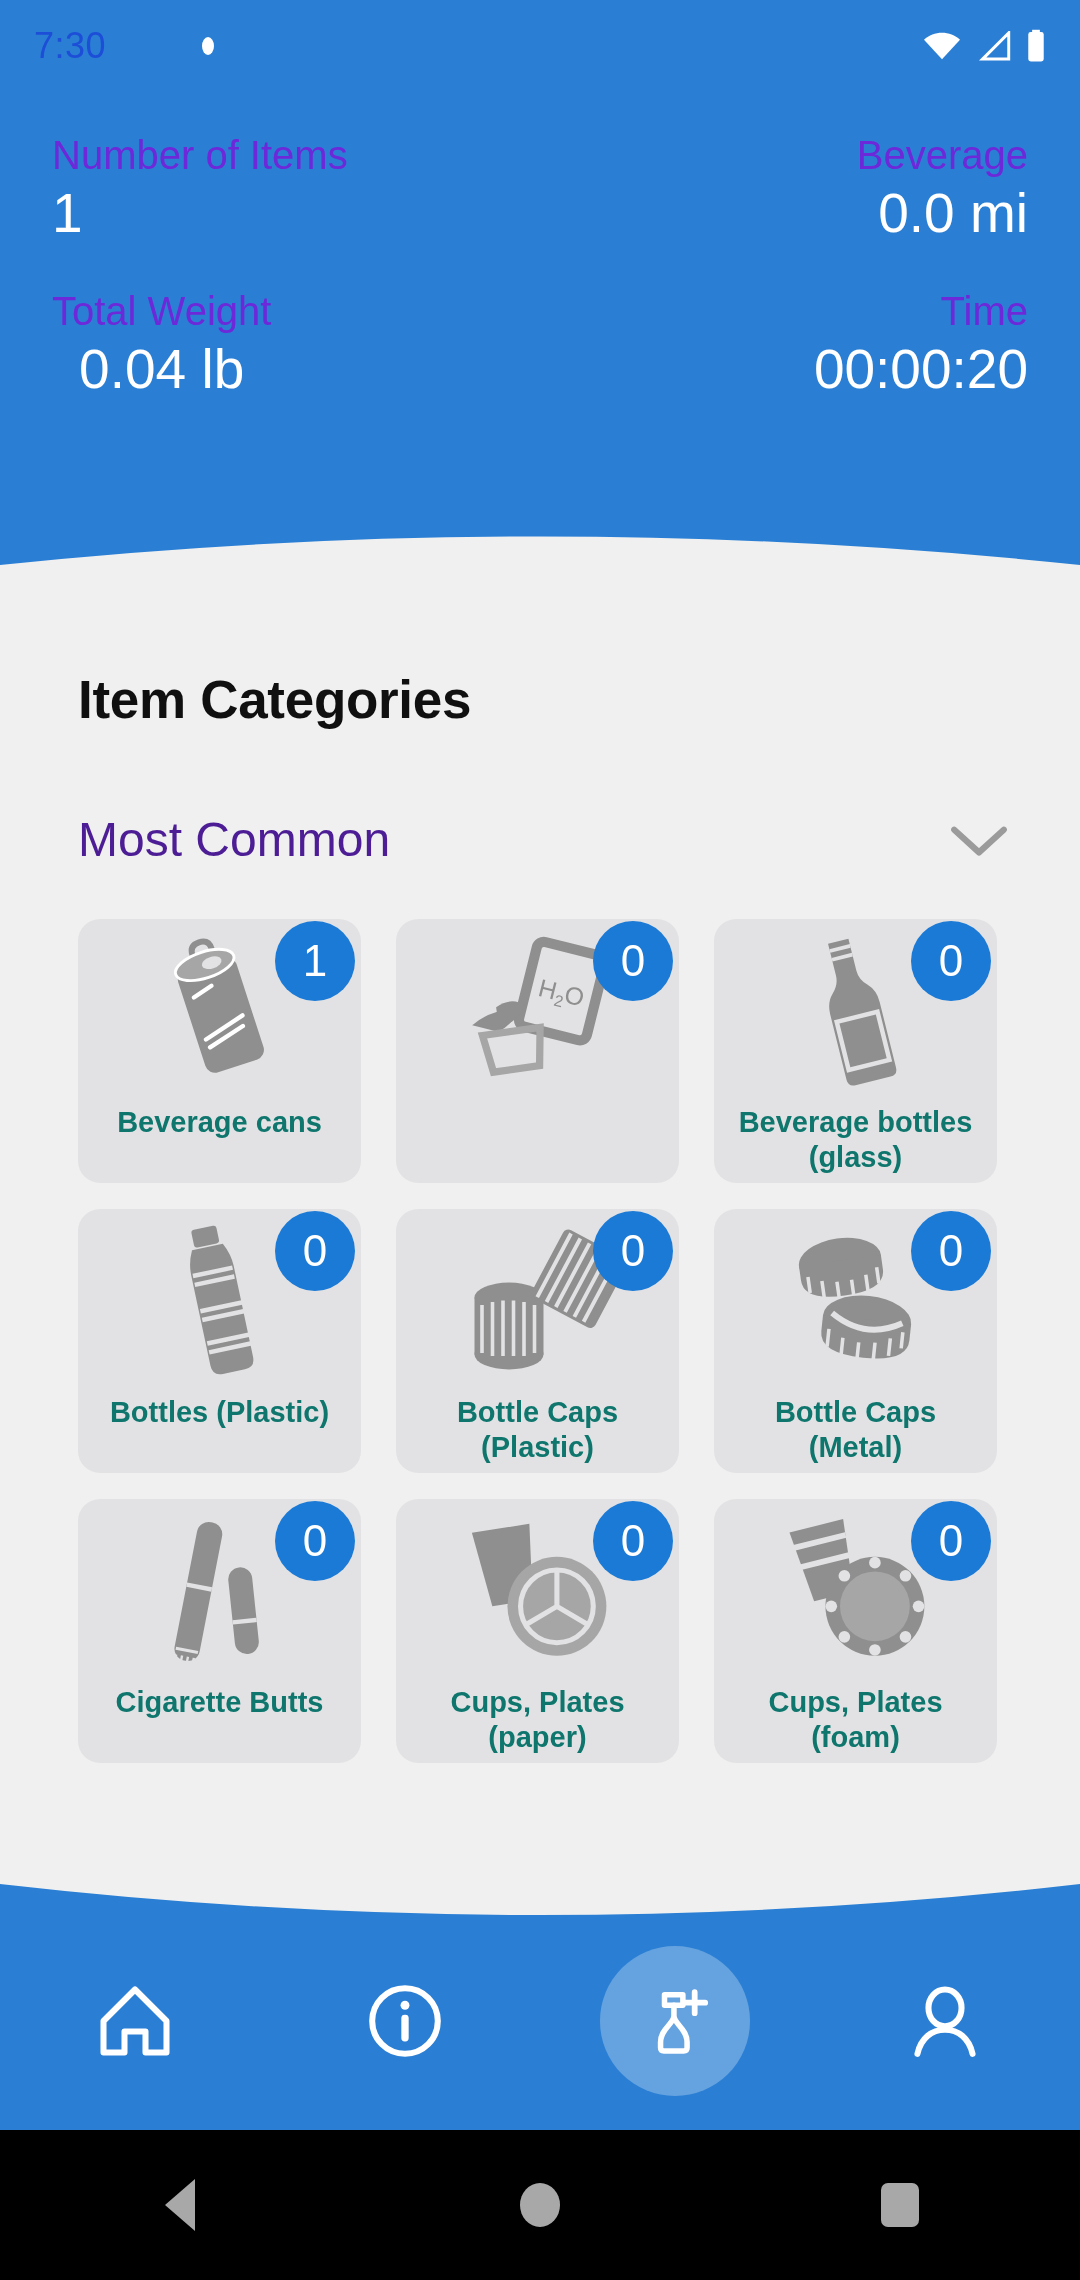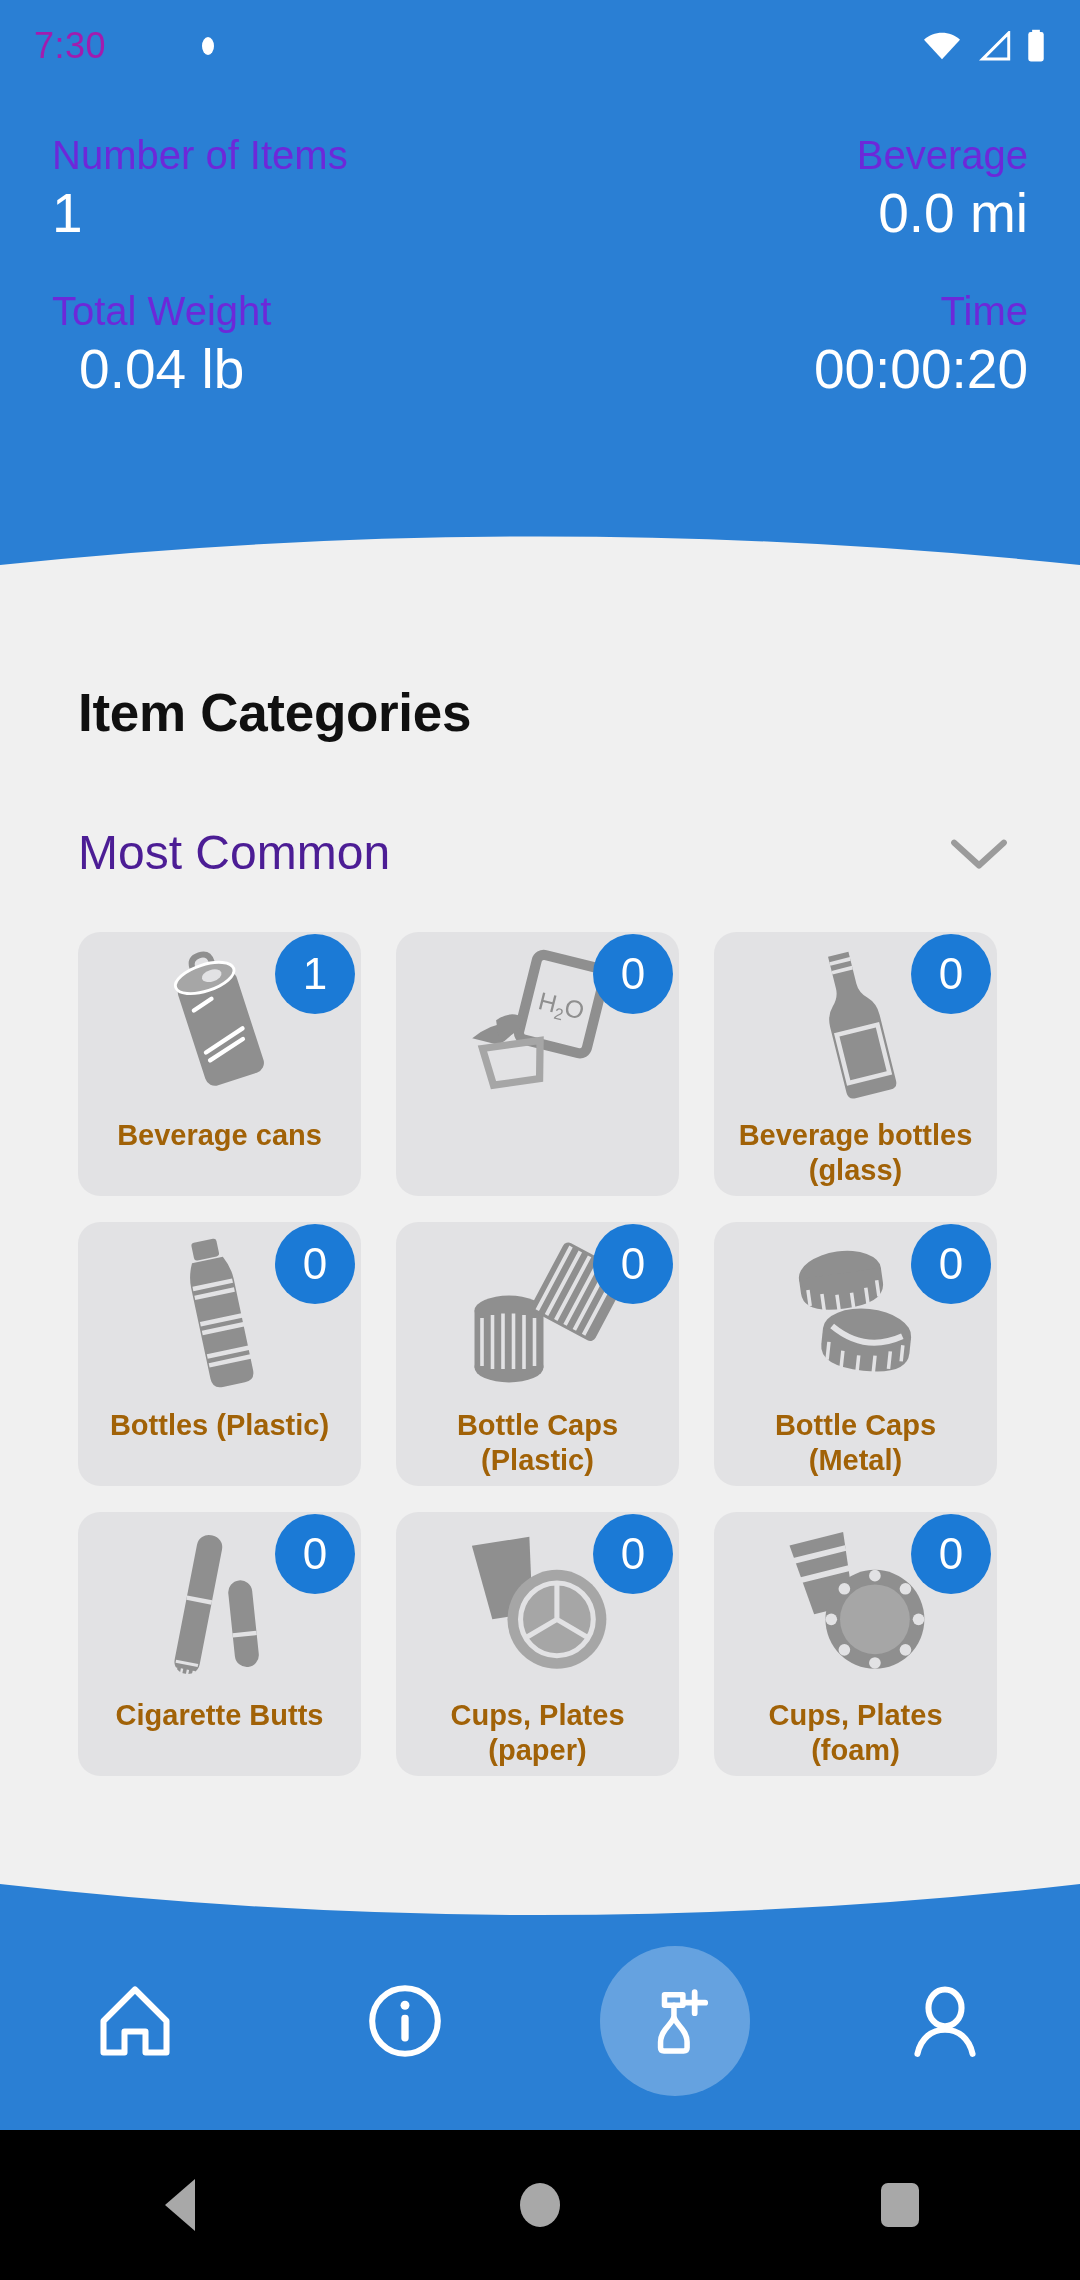--- a/index.html
+++ b/index.html
@@ -27,21 +27,21 @@
   .header-svg { position:absolute; left:0; top:0; width:1080px; height:620px; }
 
   .statusbar {
     position:absolute; left:0; top:0;
     width:1080px; height:92px;
     display:flex; align-items:center;
     padding:0 34px;
     z-index:4;
   }
   .sb-time {
-    color:#a21caf; font-size:36px; letter-spacing:.5px;
+    color:#1d4ed8; font-size:36px; letter-spacing:.5px;
     font-family:"Liberation Sans", sans-serif;
   }
   .sb-dot {
     width:12px; height:18px; border-radius:50%;
     background:#fff; margin-left:96px;
   }
   .sb-right { margin-left:auto; display:flex; align-items:center; gap:14px; }
 
   .stats {
     position:absolute; left:0; top:132px;
@@ -51,21 +51,21 @@
   }
   .stat-row { display:flex; justify-content:space-between; align-items:flex-start; }
   .stat-row + .stat-row { margin-top:42px;text-align:center; }
   .stat-cell { display:flex; flex-direction:column; }
   .stat-cell.right { align-items:flex-end; }
   .stat-label { color:#6d28d9; font-size:40px; line-height:1.18; font-weight:400; }
   .stat-value { color:#fff; font-size:55px; line-height:1.18; font-weight:400; margin-top:2px; }
 
   
   .content {
-    position:absolute; left:0; top:620px;
+    position:absolute; left:0; top:607px;
     width:1080px; height:1270px;
     z-index:0;
   }
   .page-title {
     font-size:53px; font-weight:bold; color:#101010;
     padding:62px 0 0 78px; letter-spacing:-.3px;
   }
   .section-head {
     display:flex; align-items:center; justify-content:space-between;
     padding:82px 70px 0 78px;
@@ -97,21 +97,21 @@
     width:80px; height:80px; border-radius:50%;
     background:#1b7ad6;
     display:flex; align-items:center; justify-content:center;
     color:#fff; font-size:44px; font-weight:500;
     z-index:3;
   }
   .card-label {
     position:absolute; left:0; top:186px;
     width:283px;
     text-align:center;
-    font-size:29px; font-weight:bold; color:#a16207;
+    font-size:29px; font-weight:bold; color:#0f766e;
     line-height:1.22;
     padding:0 6px;
   }
 
   
   .bottomnav {
     position:absolute; left:0; bottom:150px;
     width:1080px; height:260px;
     z-index:5;
   }

